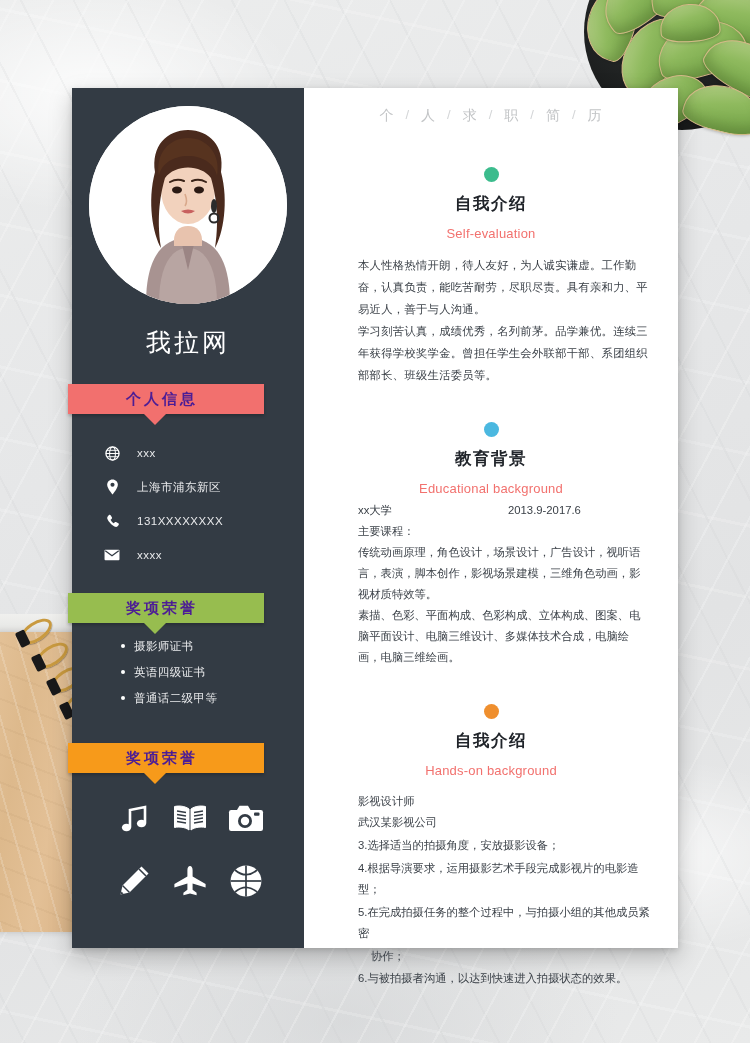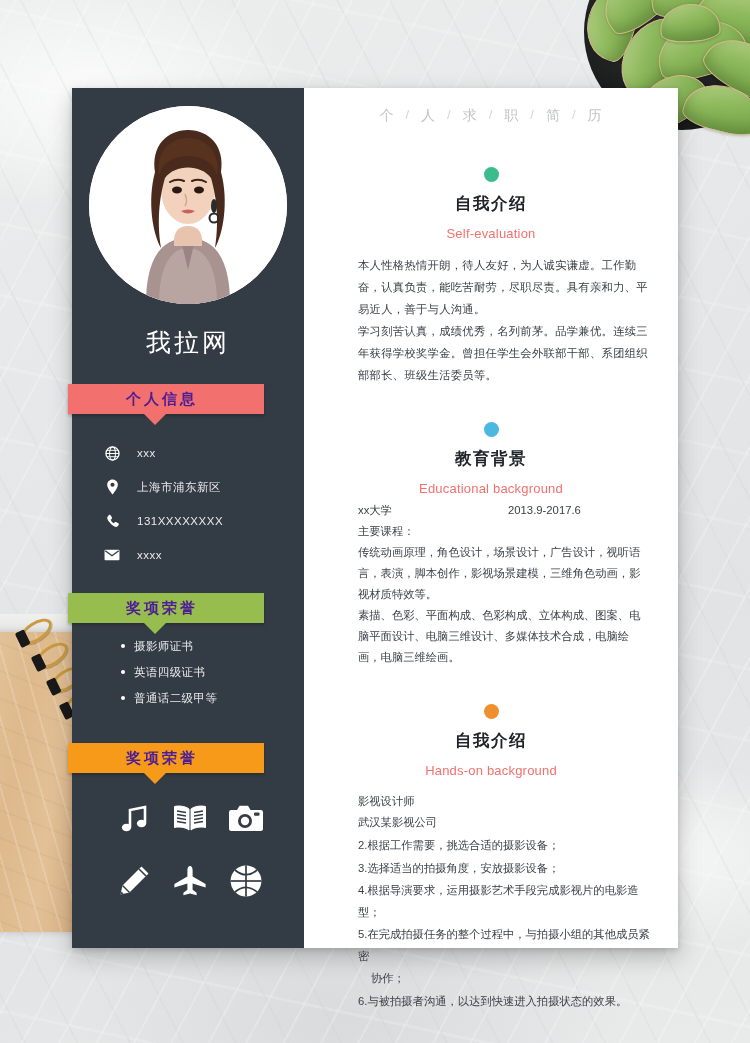--- a/index.html
+++ b/index.html
@@ -343,21 +343,20 @@
 
     <div class="section" style="margin-top:36px;">
       <div class="sec-head">
         <div class="dot" style="background:#ef8f2e;"></div>
         <div class="sec-cn">自我介绍</div>
         <div class="sec-en">Hands-on background</div>
       </div>
       <div class="job">影视设计师</div>
       <div class="subtle">武汉某影视公司</div>
       <div class="duty">
-        <div>2.根据工作需要，挑选合适的摄影设备；</div>
         <div>3.选择适当的拍摄角度，安放摄影设备；</div>
         <div>4.根据导演要求，运用摄影艺术手段完成影视片的电影造型；</div>
         <div>5.在完成拍摄任务的整个过程中，与拍摄小组的其他成员紧密</div>
         <div class="ind">协作；</div>
         <div>6.与被拍摄者沟通，以达到快速进入拍摄状态的效果。</div>
       </div>
     </div>
   </div>
 </div>
 

